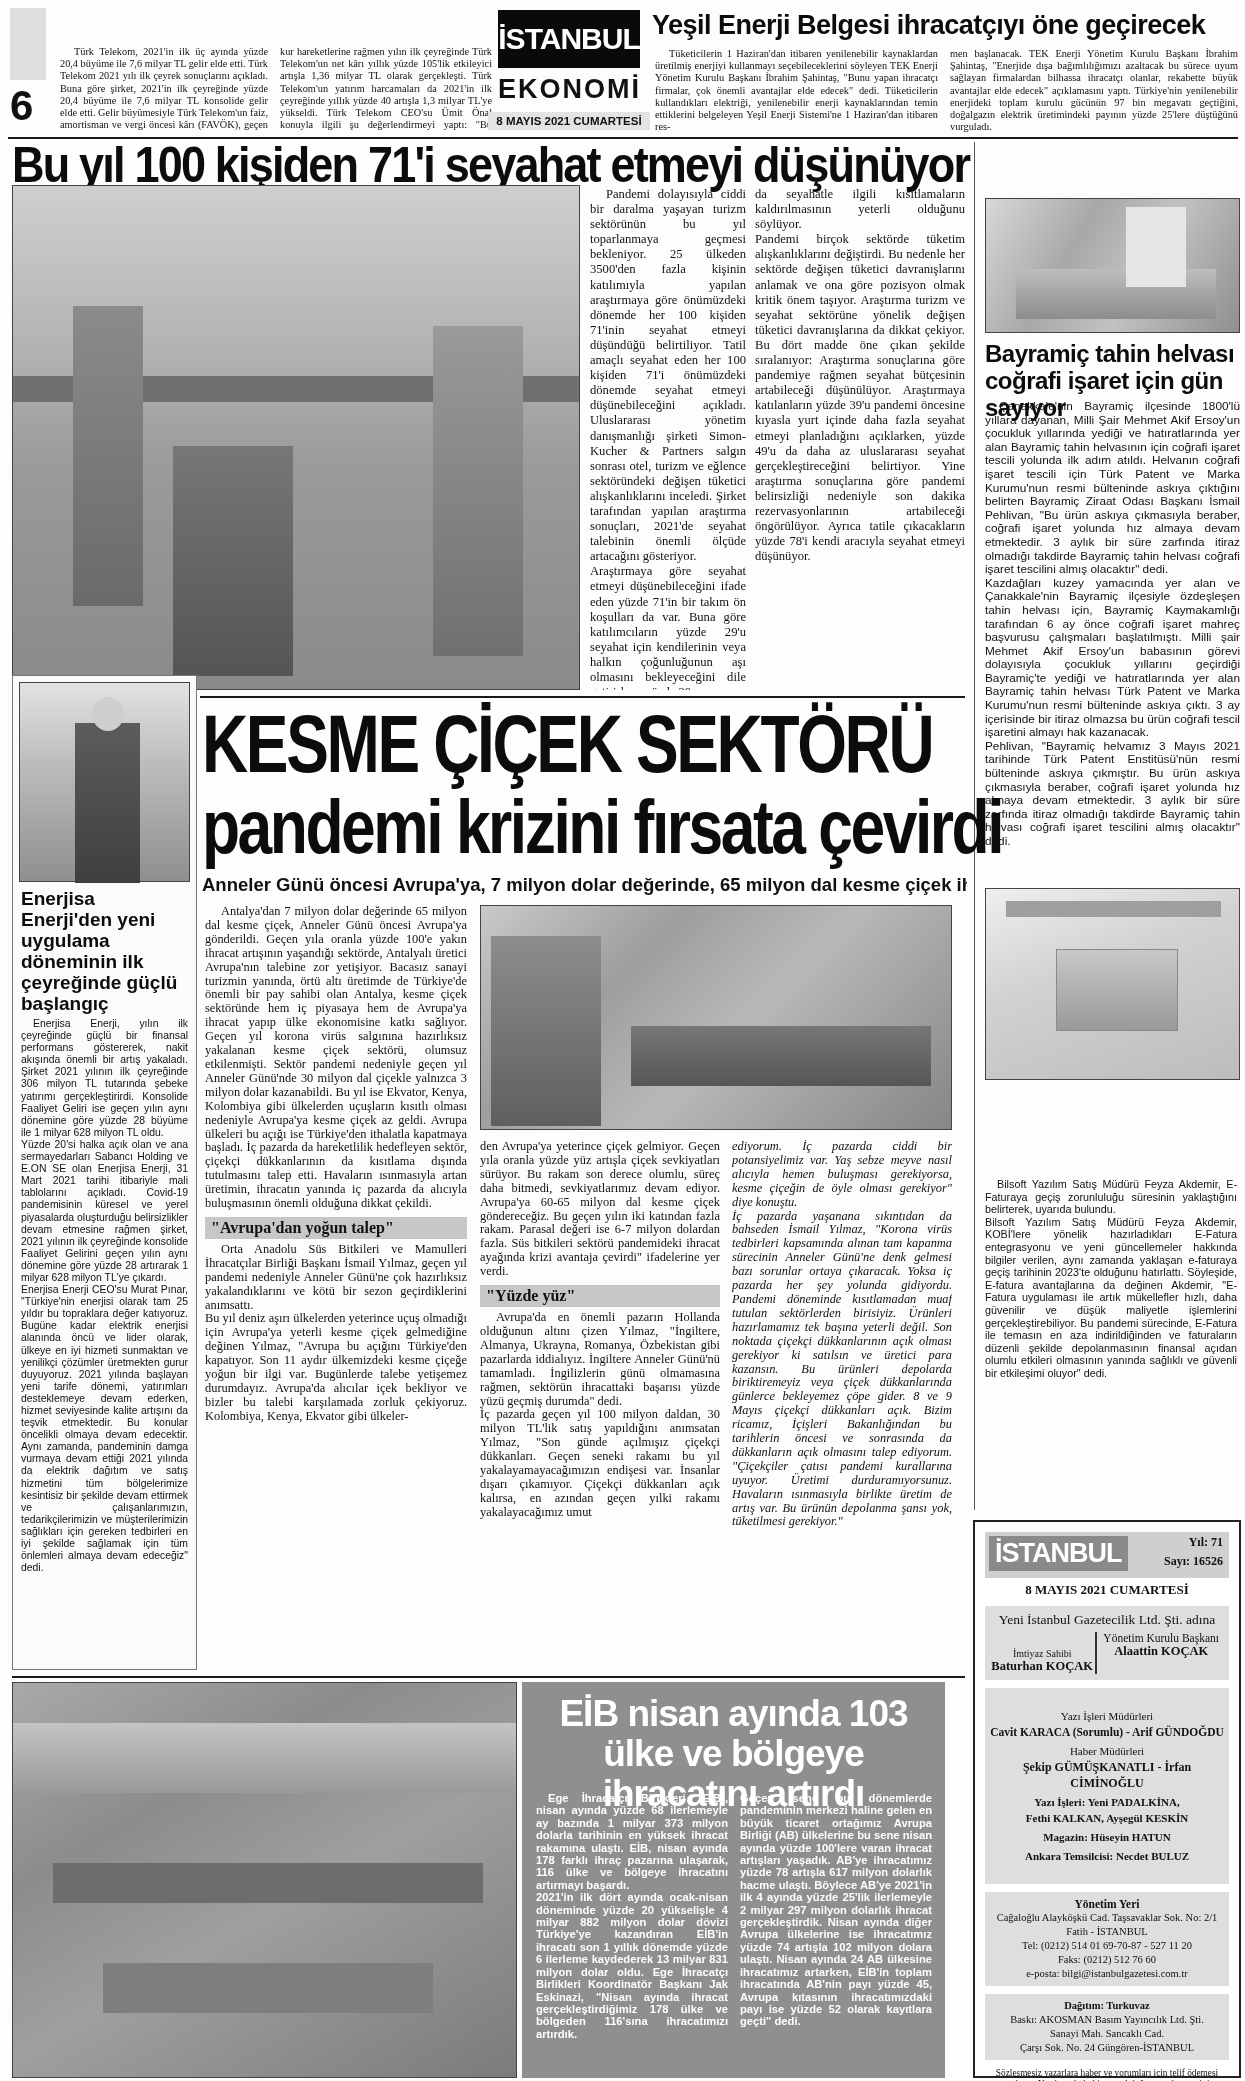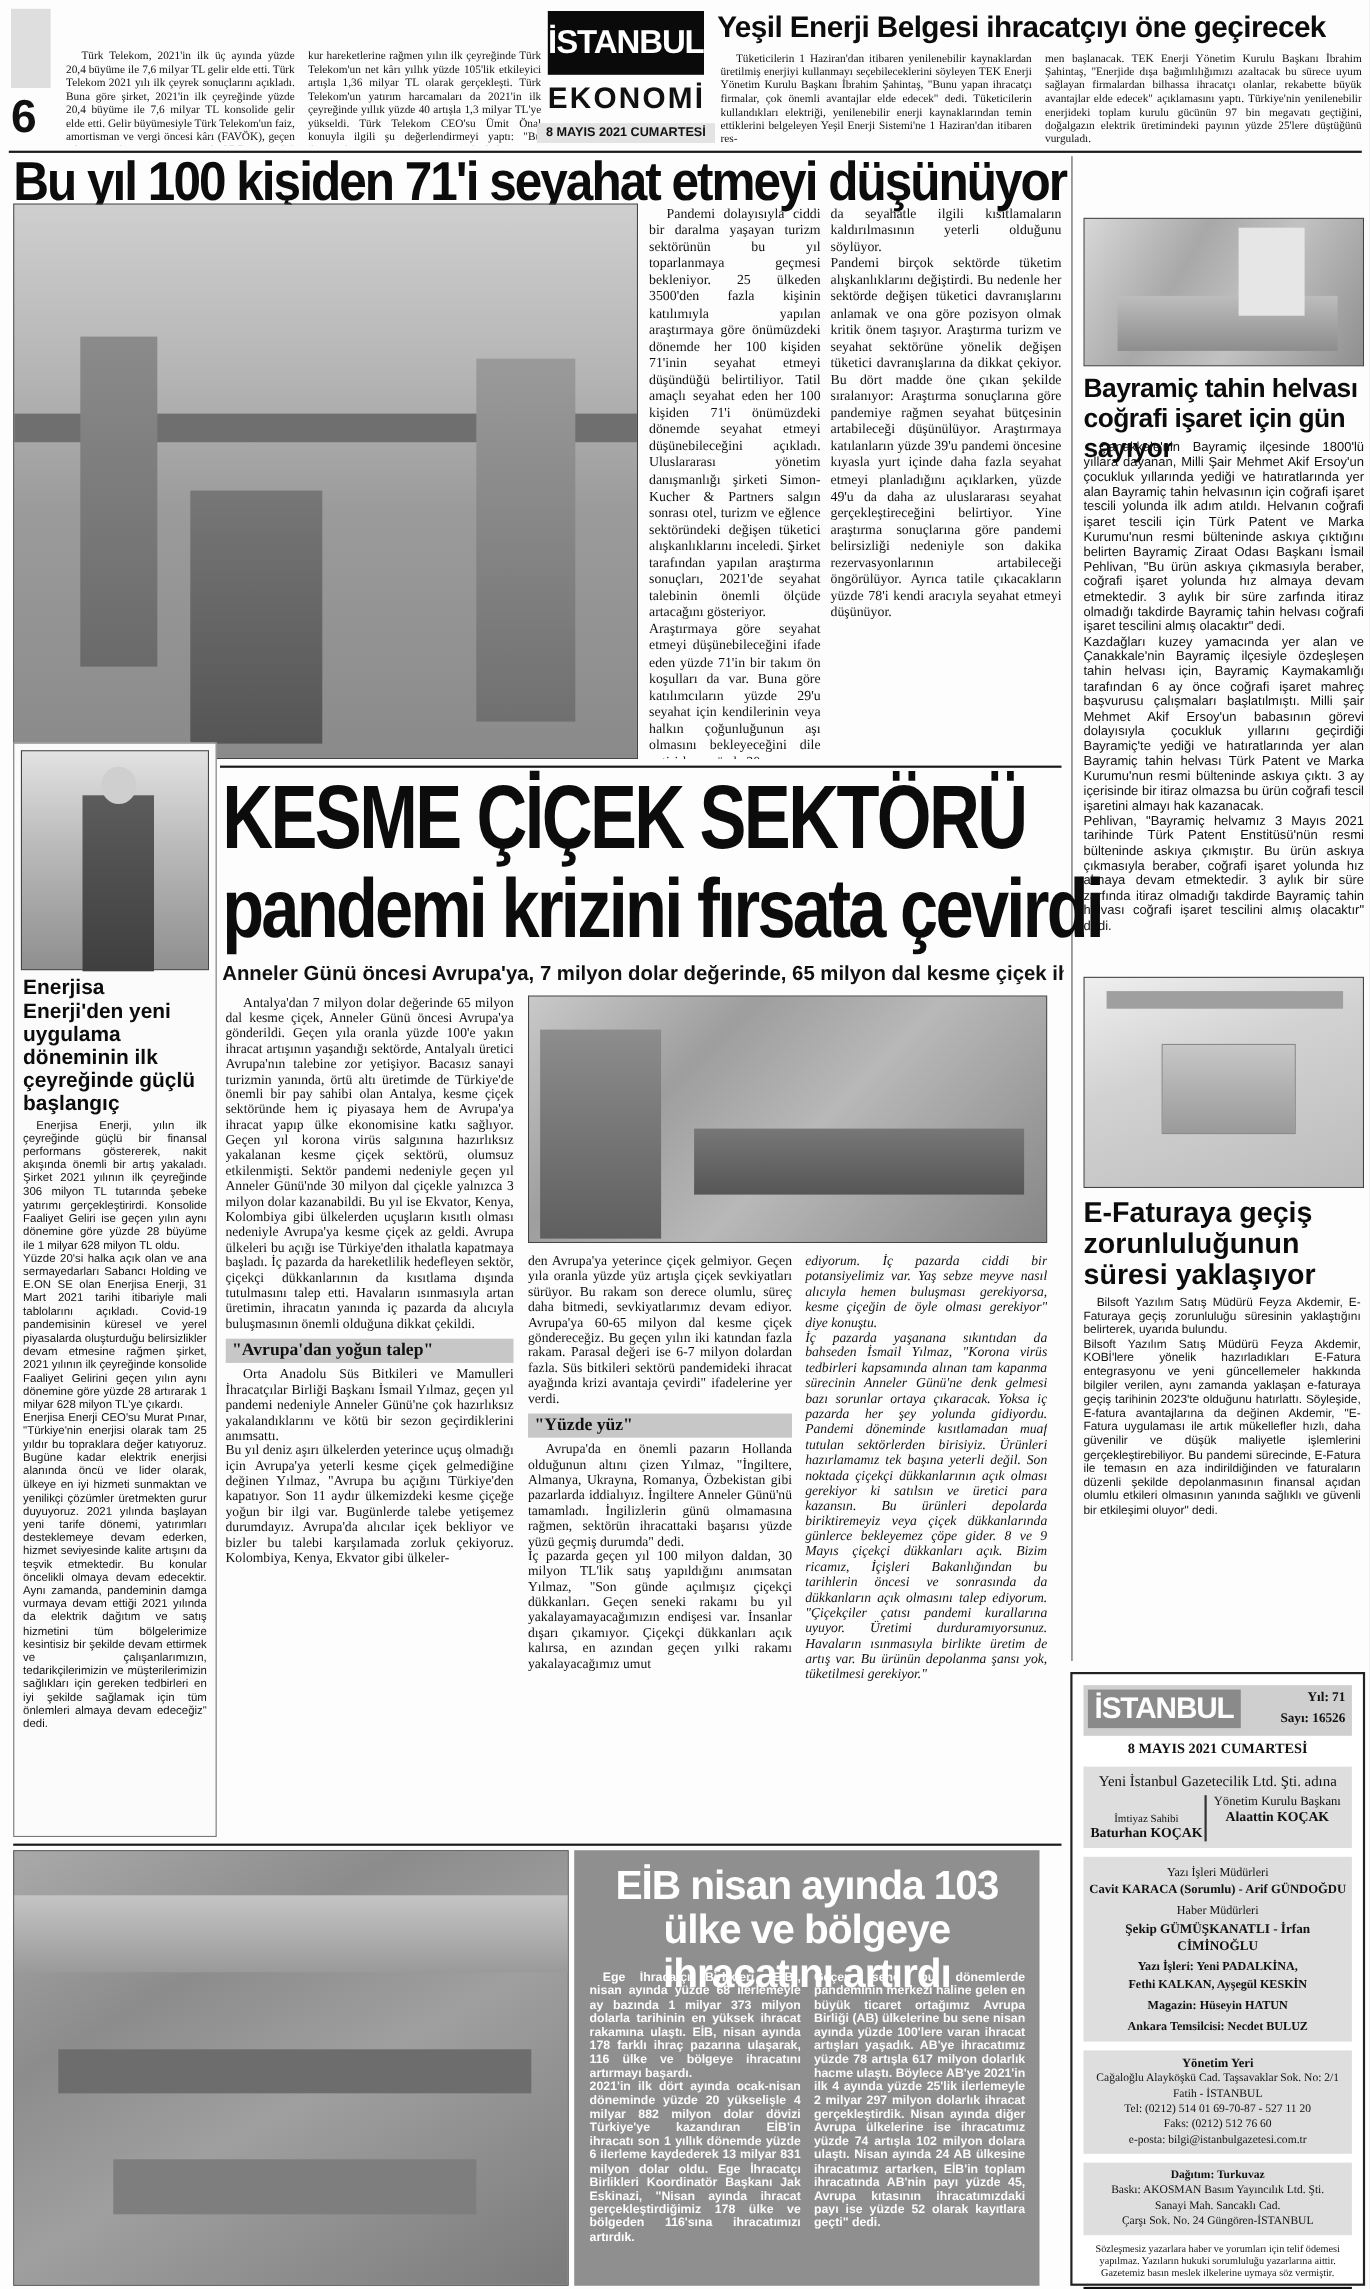--- a/index.html
+++ b/index.html
@@ -61,21 +61,20 @@
   </div>
   <div class="abs hl" style="left:985px;top:340px;width:256px;font-size:24px;line-height:27px;letter-spacing:-0.5px;">Bayramiç tahin helvası coğrafi işaret için gün sayıyor</div>
   <div class="abs sans just" style="left:985px;top:400px;width:255px;height:478px;font-size:11.8px;line-height:13.6px;text-indent:14px;">Çanakkale'nin Bayramiç ilçesinde 1800'lü yıllara dayanan, Milli Şair Mehmet Akif Ersoy'un çocukluk yıllarında yediği ve hatıratlarında yer alan Bayramiç tahin helvasının için coğrafi işaret tescili yolunda ilk adım atıldı. Helvanın coğrafi işaret tescili için Türk Patent ve Marka Kurumu'nun resmi bülteninde askıya çıktığını belirten Bayramiç Ziraat Odası Başkanı İsmail Pehlivan, "Bu ürün askıya çıkmasıyla beraber, coğrafi işaret yolunda hız almaya devam etmektedir. 3 aylık bir süre zarfında itiraz olmadığı takdirde Bayramiç tahin helvası coğrafi işaret tescilini almış olacaktır" dedi.
   Kazdağları kuzey yamacında yer alan ve Çanakkale'nin Bayramiç ilçesiyle özdeşleşen tahin helvası için, Bayramiç Kaymakamlığı tarafından 6 ay önce coğrafi işaret mahreç başvurusu çalışmaları başlatılmıştı. Milli şair Mehmet Akif Ersoy'un babasının görevi dolayısıyla çocukluk yıllarını geçirdiği Bayramiç'te yediği ve hatıratlarında yer alan Bayramiç tahin helvası Türk Patent ve Marka Kurumu'nun resmi bülteninde askıya çıktı. 3 ay içerisinde bir itiraz olmazsa bu ürün coğrafi tescil işaretini almayı hak kazanacak.
   Pehlivan, "Bayramiç helvamız 3 Mayıs 2021 tarihinde Türk Patent Enstitüsü'nün resmi bülteninde askıya çıkmıştır. Bu ürün askıya çıkmasıyla beraber, coğrafi işaret yolunda hız almaya devam etmektedir. 3 aylık bir süre zarfında itiraz olmadığı takdirde Bayramiç tahin helvası coğrafi işaret tescilini almış olacaktır" dedi.</div>
 
   <div class="abs ph" style="left:985px;top:888px;width:255px;height:192px;background:linear-gradient(160deg,#efefef 0%,#d2d2d2 40%,#bcbcbc 100%);">
     <div class="abs" style="left:20px;top:12px;width:215px;height:16px;background:#9f9f9f;"></div>
     <div class="abs" style="left:70px;top:60px;width:120px;height:80px;background:linear-gradient(180deg,#c7c7c7,#9a9a9a);border:1px solid #8a8a8a;"></div>
   </div>
-  <div class="abs hl" style="left:985px;top:1088px;width:250px;font-size:26px;line-height:28px;">E-Faturaya geçiş zorunluluğunun süresi yaklaşıyor</div>
   <div class="abs sans just" style="left:985px;top:1178px;width:252px;height:330px;font-size:10.8px;line-height:12.6px;text-indent:12px;">Bilsoft Yazılım Satış Müdürü Feyza Akdemir, E-Faturaya geçiş zorunluluğu süresinin yaklaştığını belirterek, uyarıda bulundu.
   Bilsoft Yazılım Satış Müdürü Feyza Akdemir, KOBİ'lere yönelik hazırladıkları E-Fatura entegrasyonu ve yeni güncellemeler hakkında bilgiler verilen, aynı zamanda yaklaşan e-faturaya geçiş tarihinin 2023'te olduğunu hatırlattı. Söyleşide, E-fatura avantajlarına da değinen Akdemir, "E-Fatura uygulaması ile artık mükellefler hızlı, daha güvenilir ve düşük maliyetle işlemlerini gerçekleştirebiliyor. Bu pandemi sürecinde, E-Fatura ile temasın en aza indirildiğinden ve faturaların düzenli şekilde depolanmasının finansal açıdan olumlu etkileri olmasının yanında sağlıklı ve güvenli bir etkileşimi oluyor" dedi.</div>
 
   <div class="abs rule" style="left:200px;top:696px;width:765px;height:2px;"></div>
   <div class="abs hl cond" style="left:202px;top:702px;font-size:82px;font-weight:900;transform:scaleX(0.78);letter-spacing:-3px;white-space:nowrap;">KESME ÇİÇEK SEKTÖRÜ</div>
   <div class="abs hl cond" style="left:202px;top:788px;font-size:76px;font-weight:900;transform:scaleX(0.82);letter-spacing:-3px;white-space:nowrap;">pandemi krizini fırsata çevirdi</div>
   <div class="abs" style="left:202px;top:874px;width:765px;font-size:18.5px;font-weight:bold;white-space:nowrap;overflow:hidden;">Anneler Günü öncesi Avrupa'ya, 7 milyon dolar değerinde, 65 milyon dal kesme çiçek ihraç edildi</div>
 
   <div class="abs ph" style="left:480px;top:905px;width:472px;height:225px;background:linear-gradient(135deg,#c9c9c9 0%,#9e9e9e 30%,#b8b8b8 55%,#868686 100%);">
     <div class="abs" style="left:10px;top:30px;width:110px;height:190px;background:linear-gradient(180deg,#8d8d8d,#5f5f5f);"></div>
@@ -140,21 +139,21 @@
           <div class="serif" style="font-size:10px;margin-top:16px;">İmtiyaz Sahibi</div>
           <div class="serif" style="font-size:12.5px;font-weight:bold;">Baturhan KOÇAK</div>
         </div>
         <div style="flex:1.2;text-align:center;">
           <div class="serif" style="font-size:11.5px;">Yönetim Kurulu Başkanı</div>
           <div class="serif" style="font-size:12.5px;font-weight:bold;">Alaattin KOÇAK</div>
         </div>
       </div>
     </div>
 
-    <div class="graybox ctr serif" style="margin:8px 10px 0 10px;padding:6px 3px;font-size:11px;line-height:16px;">
+    <div class="graybox ctr serif" style="margin:8px 10px 0 10px;padding:20px 3px;font-size:11px;line-height:16px;">
       <div>Yazı İşleri Müdürleri</div>
       <div style="font-weight:bold;font-size:11.5px;">Cavit KARACA (Sorumlu) - Arif GÜNDOĞDU</div>
       <div style="margin-top:3px;">Haber Müdürleri</div>
       <div style="font-weight:bold;font-size:12px;">Şekip GÜMÜŞKANATLI - İrfan CİMİNOĞLU</div>
       <div style="margin-top:3px;font-weight:bold;">Yazı İşleri: Yeni PADALKİNA,</div>
       <div style="font-weight:bold;">Fethi KALKAN, Ayşegül KESKİN</div>
       <div style="margin-top:3px;font-weight:bold;">Magazin: Hüseyin HATUN</div>
       <div style="margin-top:3px;font-weight:bold;">Ankara Temsilcisi: Necdet BULUZ</div>
     </div>
 

